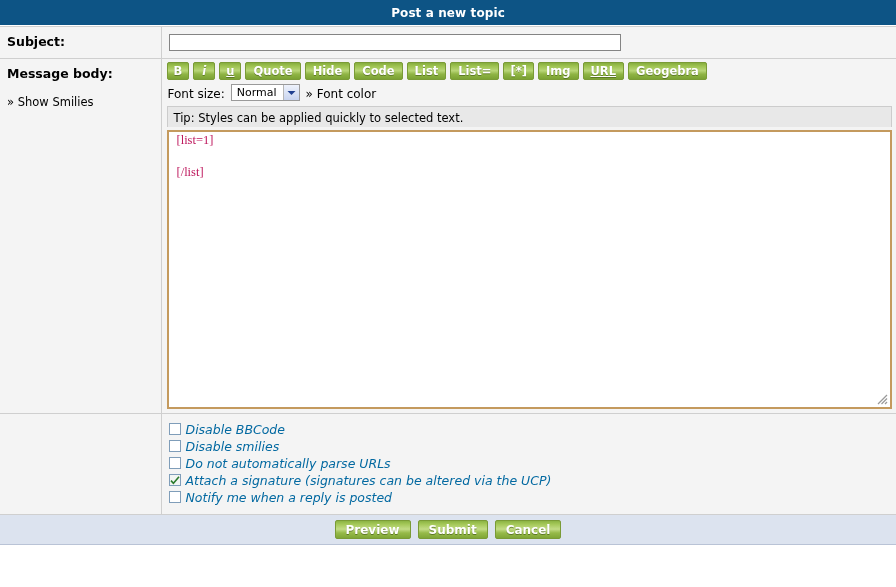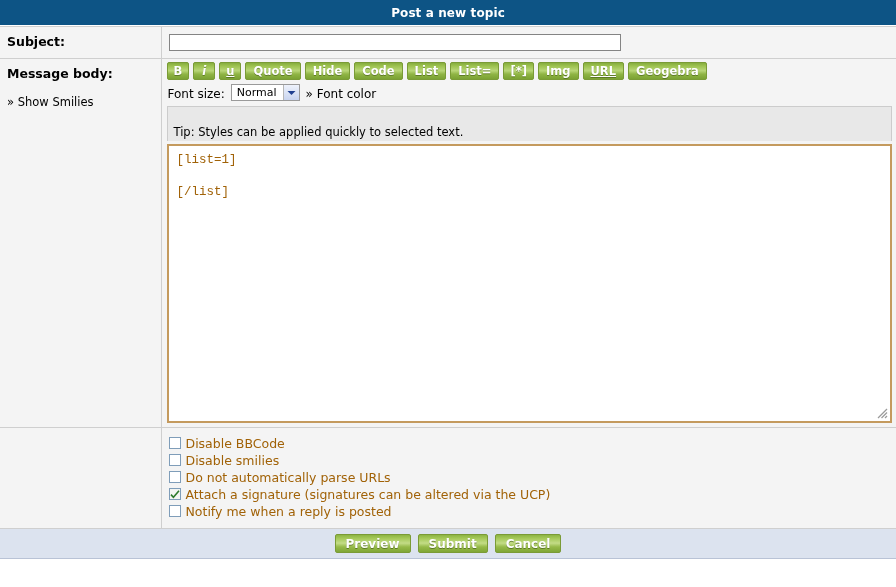--- a/index.html
+++ b/index.html
@@ -166,41 +166,41 @@
     color: #000;
     font-size: 12px;
   }
 
   
   .tipbar {
     margin: 2px 4px 0 5px;
     background: #e8e8e8;
     border: 1px solid #cccccc;
     border-bottom: none;
-    padding: 18px 0 2px 6px;
+    padding: 4px 0 2px 6px;
     font-size: 11.5px;
     color: #000;
   }
 
   
   .ta-wrap {
     margin: 3px 4px 4px 5px;
     position: relative;
   }
   .message-textarea {
     width: 100%;
     height: 279px;
     box-sizing: border-box;
     border: 2px solid #c49a5e;
     background: #ffffff;
-    font-family: Liberation Mono, monospace;
+    font-family: Liberation Serif, serif;
     font-size: 12.5px;
     line-height: 16px;
-    color: #a16207;
-    padding: 6px 8px;
+    color: #be185d;
+    padding: 0 8px;
     resize: none;
     outline: none;
     display: block;
   }
   .resize-grip {
     position: absolute;
     right: 4px;
     bottom: 4px;
     width: 11px;
     height: 11px;
@@ -211,21 +211,22 @@
   .options-cell {
     padding: 7px 6px 8px 7px;
     background: #f4f4f4;
   }
   .opt-row {
     display: flex;
     align-items: center;
     height: 16px;
     margin-bottom: 1px;
     font-size: 12.5px;
-    color: #a16207;
+    color: #0369a1;
+    font-style: italic;
   }
   .cb {
     width: 12px;
     height: 12px;
     border: 1px solid #7f9db9;
     background: #ffffff;
     display: inline-flex;
     align-items: center;
     justify-content: center;
     margin-right: 5px;

